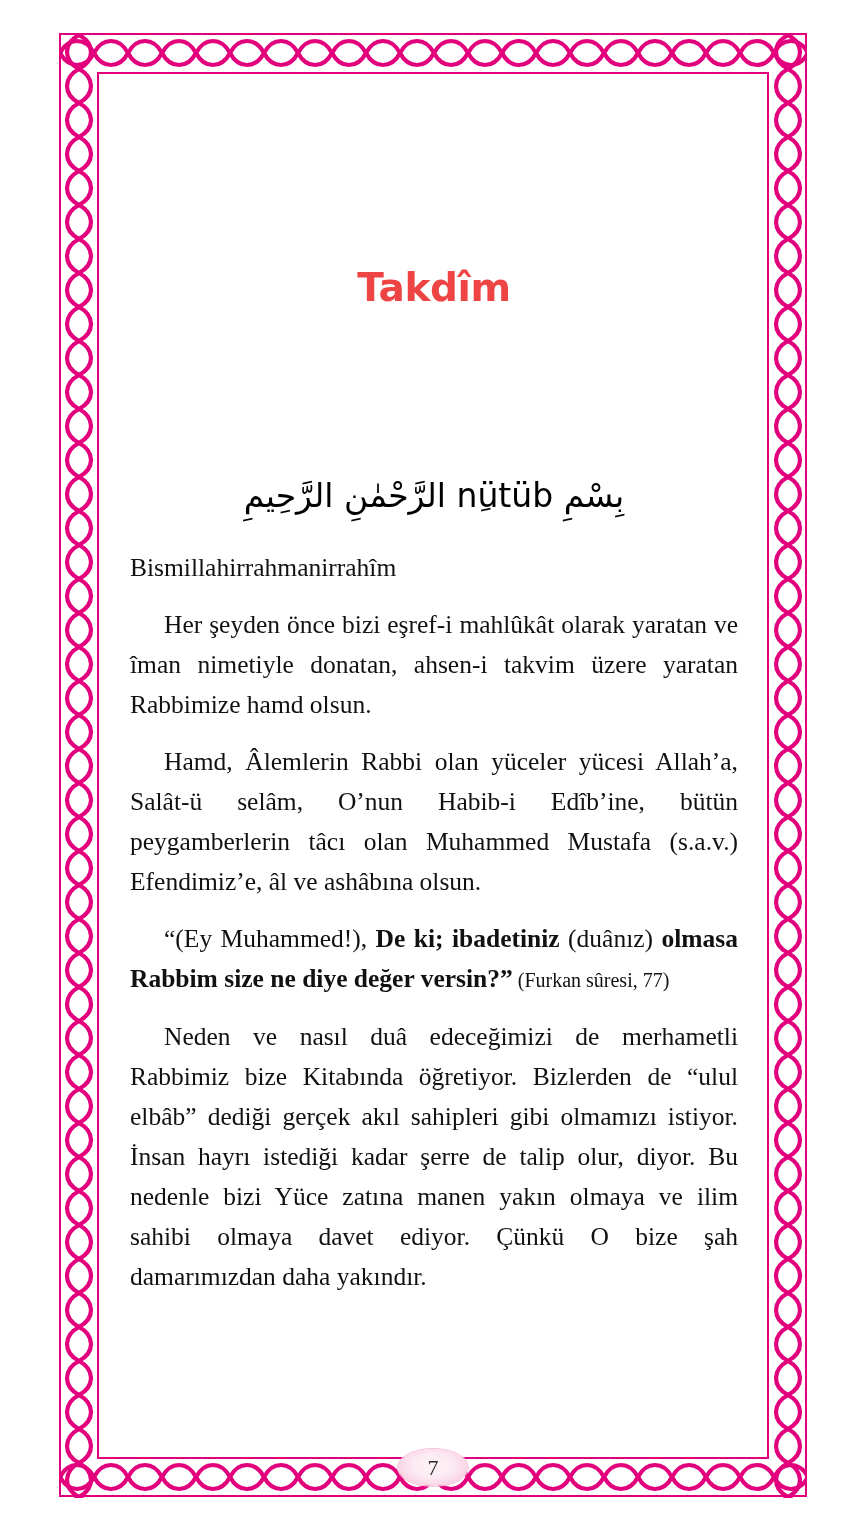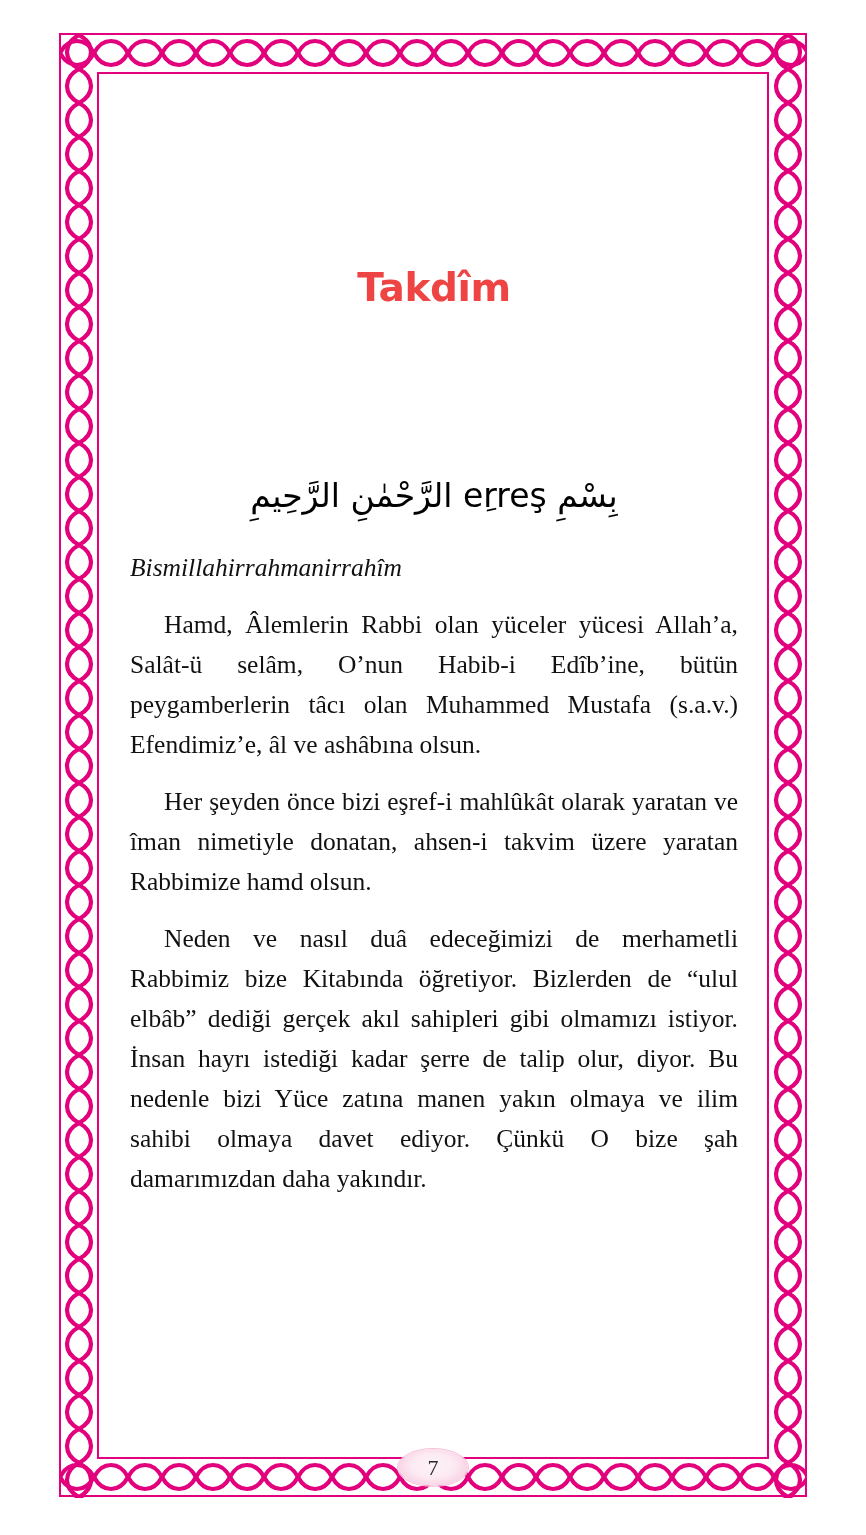--- a/index.html
+++ b/index.html
@@ -112,21 +112,21 @@
     color: #111111;
     font-family: "Liberation Serif", "DejaVu Serif", serif;
     font-size: 25.5px;
     line-height: 40px;
     text-align: justify;
     text-justify: inter-word;
     hyphens: manual;
   }
   p.para + p.para { margin-top: 17px; }
 
-  p.nobreak { text-align: left; font-style: italic; }
+  p.nobreak { text-align: left; }
 
   p.indent { text-indent: 34px; }
 
   .q-bold { font-weight: bold; }
 
   .src-ref { font-size: 20px; }
 
   
   .page-number {
     position: absolute;
@@ -348,30 +348,33 @@
           <use href="#vB3" y="1428"></use>
         </g>
       </g>
     </svg>
   </div>
 
   <div id="content">
 
     <h1 class="page-title">Takdîm</h1>
 
-    <div class="basmala">بِسْمِ şerreِ الرَّحْمٰنِ الرَّحِيمِ</div>
+    <div class="basmala">بِسْمِ bütünِ الرَّحْمٰنِ الرَّحِيمِ</div>
 
     <div class="body-block">
 
       <p class="para nobreak">Bismillahirrahmanirrahîm</p>
 
+      <p class="para indent">Her şeyden önce bizi eşref-i mahlûkât olarak yaratan ve îman nimetiyle donatan, ahsen-i takvim üzere yaratan Rabbimize hamd olsun.</p>
+
       <p class="para indent">Hamd, Âlemlerin Rabbi olan yüceler yücesi Allah’a, Salât-ü selâm, O’nun Habib-i Edîb’ine, bütün peygamberlerin tâcı olan Muhammed Mustafa (s.a.v.) Efendimiz’e, âl ve ashâbına olsun.</p>
 
-      <p class="para indent">Her şeyden önce bizi eşref-i mahlûkât olarak yaratan ve îman nimetiyle donatan, ahsen-i takvim üzere yaratan Rabbimize hamd olsun.</p>
-
+      <p class="para indent">
+        <span>“(Ey Muhammed!), </span><span class="q-bold">De ki; ibadetiniz</span><span> (duânız) </span><span class="q-bold">olmasa Rabbim size ne diye değer versin?”</span><span class="src-ref"> (Furkan sûresi, 77)</span>
+      </p>
 
       <p class="para indent">Neden ve nasıl duâ edeceğimizi de merhametli Rabbimiz bize Kitabında öğretiyor. Bizlerden de “ulul elbâb” dediği gerçek akıl sahipleri gibi olmamızı istiyor. İnsan hayrı istediği kadar şerre de talip olur, diyor. Bu nedenle bizi Yüce zatına manen yakın olmaya ve ilim sahibi olmaya davet ediyor. Çünkü O bize şah damarımızdan daha yakındır.</p>
 
     </div>
   </div>
 
   <div class="page-number">
     <span>7</span>
   </div>
 

